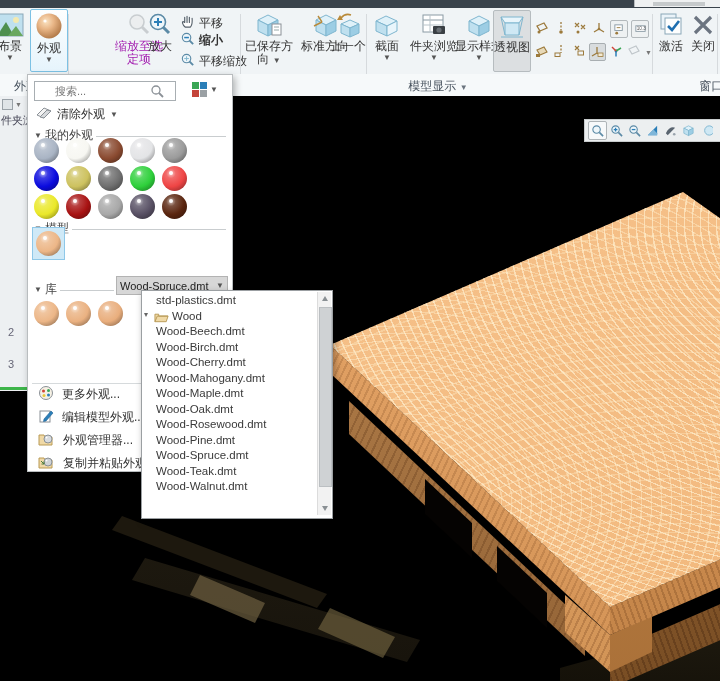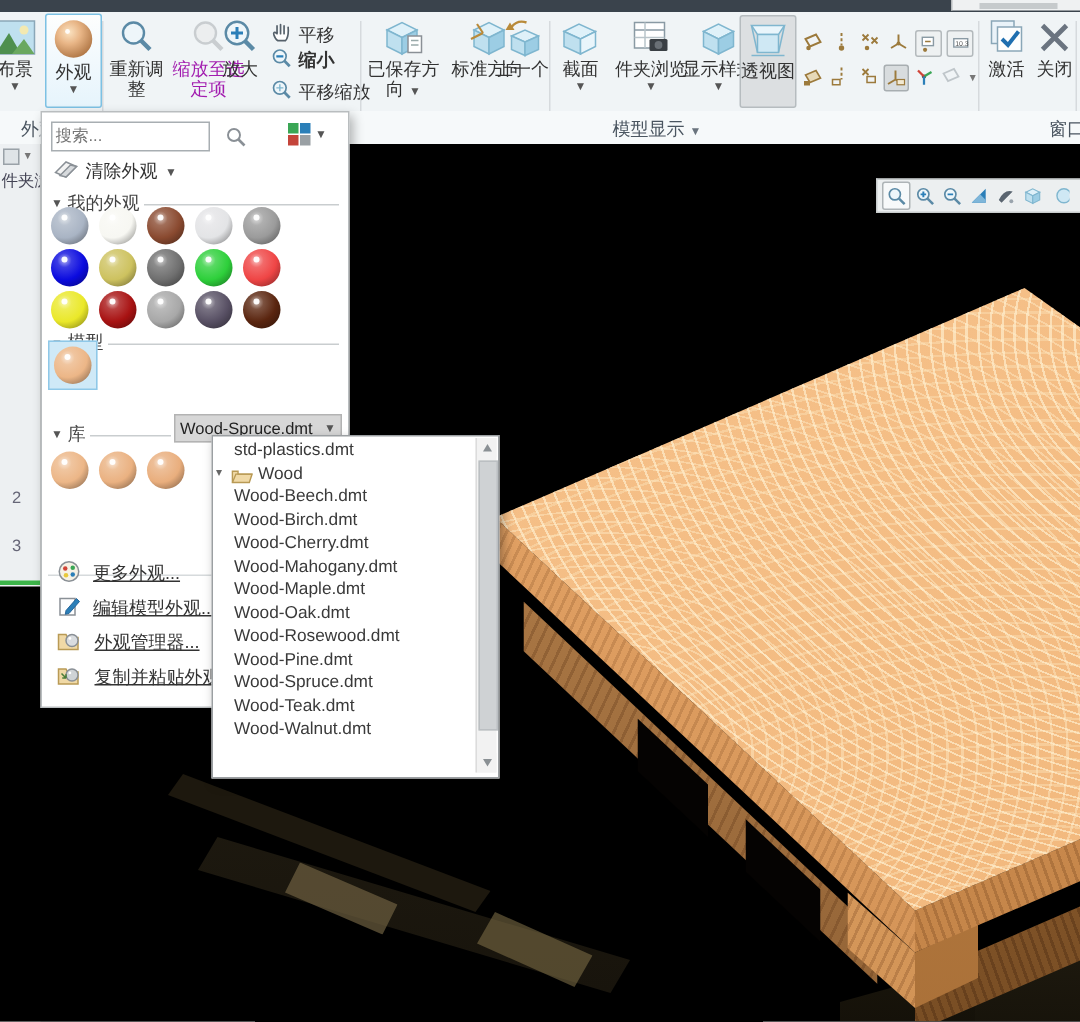--- a/index.html
+++ b/index.html
@@ -72,37 +72,37 @@
   .refl-d{background:#241e12;opacity:.8;clip-path:polygon(95px 420px,300px 498px,290px 512px,85px 434px);}
   .refl-front{background:linear-gradient(#5a4c2e,#0a0803);opacity:.9;clip-path:polygon(533px 572px,623px 547px,623px 585px,533px 585px);}
   .refl-right{background:linear-gradient(#6b5c3a,#0a0803);opacity:.9;clip-path:polygon(623px 560px,693px 530px,693px 585px,623px 585px);}
 
   .minibar{position:absolute;right:0px;top:23px;width:132px;height:21px;background:#eceff0;border:1px solid #c8cccd;border-right:none;display:flex;align-items:center;gap:1px;padding-left:3px;overflow:hidden;}
   .mi{width:17px;height:17px;display:flex;align-items:center;justify-content:center;flex:0 0 auto;}
   .mi.boxed{border:1px solid #aeb4b7;background:#f7f9fa;border-radius:2px;}
 
   
   .panel{position:absolute;left:27px;top:74px;width:204px;height:396px;background:#fff;border:1px solid #b9bdbf;box-shadow:2px 3px 7px rgba(0,0,0,.3);font-size:12px;color:#333;}
-  .search-input{position:absolute;left:6px;top:6px;width:100px;height:16px;border:1px solid #a8aeb2;font-size:11px;color:#888;padding:1px 2px;outline:none;}
+  .search-input{position:absolute;left:6px;top:6px;width:100px;height:16px;border:1px solid #a8aeb2;font-size:11px;color:#888;padding:1px 20px;outline:none;}
   .search-btn{position:absolute;left:119px;top:7px;width:20px;height:18px;display:flex;align-items:center;justify-content:center;}
   .pal-dd{position:absolute;left:164px;top:7px;display:flex;align-items:center;gap:3px;}
   .pal-grid{display:grid;grid-template-columns:7px 7px;grid-template-rows:7px 7px;gap:1px;}
   .pal-grid div{width:7px;height:7px;}
   .clear-row{position:absolute;left:8px;top:31px;display:flex;align-items:center;gap:5px;}
   .sec{position:absolute;display:flex;align-items:center;width:192px;left:6px;gap:3px;color:#444;}
   .sec .scaret{font-size:8px;color:#555;}
   .sec .line{flex:1;height:1px;background:#c9cdcf;margin-top:2px;}
   .swrow{position:absolute;left:6px;display:flex;gap:7px;}
   .swatch{width:25px;height:25px;border-radius:50%;position:relative;}
   .swatch::after{content:"";position:absolute;left:7px;top:5px;width:4px;height:4px;border-radius:50%;background:rgba(255,255,255,.95);}
   .model-sel{position:absolute;left:4px;top:152px;width:31px;height:31px;background:#cfe9f7;border:1px solid #8fc8e8;display:flex;align-items:center;justify-content:center;}
   .combo{position:absolute;left:88px;top:201px;width:104px;height:17px;background:#d7d7d7;border:1px solid #b3b3b3;display:flex;align-items:center;font-size:11px;color:#222;padding:0 3px;justify-content:space-between;}
   .combo .ccaret{font-size:8px;color:#555;}
   .pmenu-sep{position:absolute;left:4px;top:308px;width:196px;height:1px;background:#d6dadc;}
-  .pmenu{position:absolute;left:0;top:296px;width:204px;text-decoration:underline;}
+  .pmenu{position:absolute;left:0;top:308px;width:204px;}
   .pmenu-row{height:23px;display:flex;align-items:center;gap:8px;padding-left:10px;font-size:12px;color:#333;}
 
   
   .dropdown{position:absolute;left:141px;top:290px;width:190px;height:227px;background:#fff;border:1px solid #9b9fa2;box-shadow:2px 3px 7px rgba(0,0,0,.35);}
   .dd-items{position:absolute;left:2px;top:3px;width:172px;}
   .dd-row{height:15.5px;display:flex;font-size:11.5px;color:#3a3a3a;white-space:nowrap;}
   .dd-row .pad{width:12px;flex:0 0 auto;}
   .dd-arrow{width:10px;font-size:8px;color:#666;flex:0 0 auto;}
   .dd-fold{width:18px;flex:0 0 auto;display:flex;align-items:center;}
   .dd-scroll{position:absolute;right:1px;top:1px;width:13px;height:223px;background:#f2f2f2;border-left:1px solid #dcdcdc;}
@@ -151,29 +151,20 @@
             <circle cx="14" cy="14" r="12.5" fill="url(#wsp)"></circle>
             <circle cx="10" cy="9" r="1.6" fill="#fff" opacity=".9"></circle>
           </svg>
       </span>
       <span class="lbl">外观</span>
       <span class="bcaret">▼</span>
     </div>
 
     <div class="vsep" style="left:68px;"></div>
 
-    <div class="btn" style="left:71px;width:40px;">
-      <span class="ic">
-        <svg width="26" height="26" viewBox="0 0 26 26">
-            <circle cx="11" cy="10" r="7" fill="#eef6fa" stroke="#5b8aa6" stroke-width="1.6"></circle>
-            <line x1="16" y1="15" x2="22" y2="21" stroke="#5b8aa6" stroke-width="3"></line>
-          </svg>
-      </span>
-      <span class="lbl">重新调整</span>
-    </div>
 
     <div class="btn disabled" style="left:113px;width:52px;">
       <span class="ic">
         <svg width="26" height="26" viewBox="0 0 26 26">
             <circle cx="11" cy="10" r="7" fill="#e8e8e8" stroke="#9aa0a4" stroke-width="1.6"></circle>
             <line x1="16" y1="15" x2="22" y2="21" stroke="#9aa0a4" stroke-width="3"></line>
           </svg>
       </span>
       <span class="lbl">缩放至选定项</span>
     </div>

